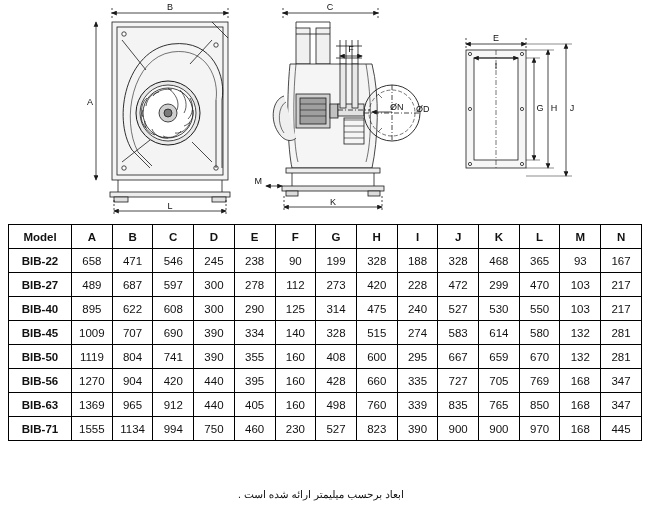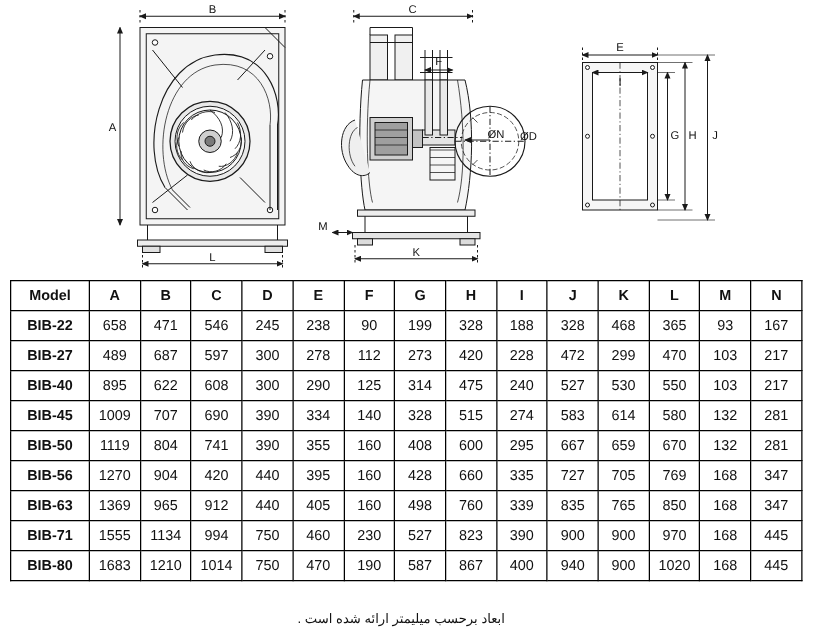--- a/index.html
+++ b/index.html
@@ -429,36 +429,19 @@
           <td>230</td>
           <td>527</td>
           <td>823</td>
           <td>390</td>
           <td>900</td>
           <td>900</td>
           <td>970</td>
           <td>168</td>
           <td>445</td>
         </tr>
-        <tr>
-          <td class="model">BIB-80</td>
-          <td>1683</td>
-          <td>1210</td>
-          <td>1014</td>
-          <td>750</td>
-          <td>470</td>
-          <td>190</td>
-          <td>587</td>
-          <td>867</td>
-          <td>400</td>
-          <td>940</td>
-          <td>900</td>
-          <td>1020</td>
-          <td>168</td>
-          <td>445</td>
-        </tr>
       </tbody>
     </table>
   </div>
 
   <div class="footnote">ابعاد برحسب میلیمتر ارائه شده است .</div>
 
 </div>
 
 </body></html>

